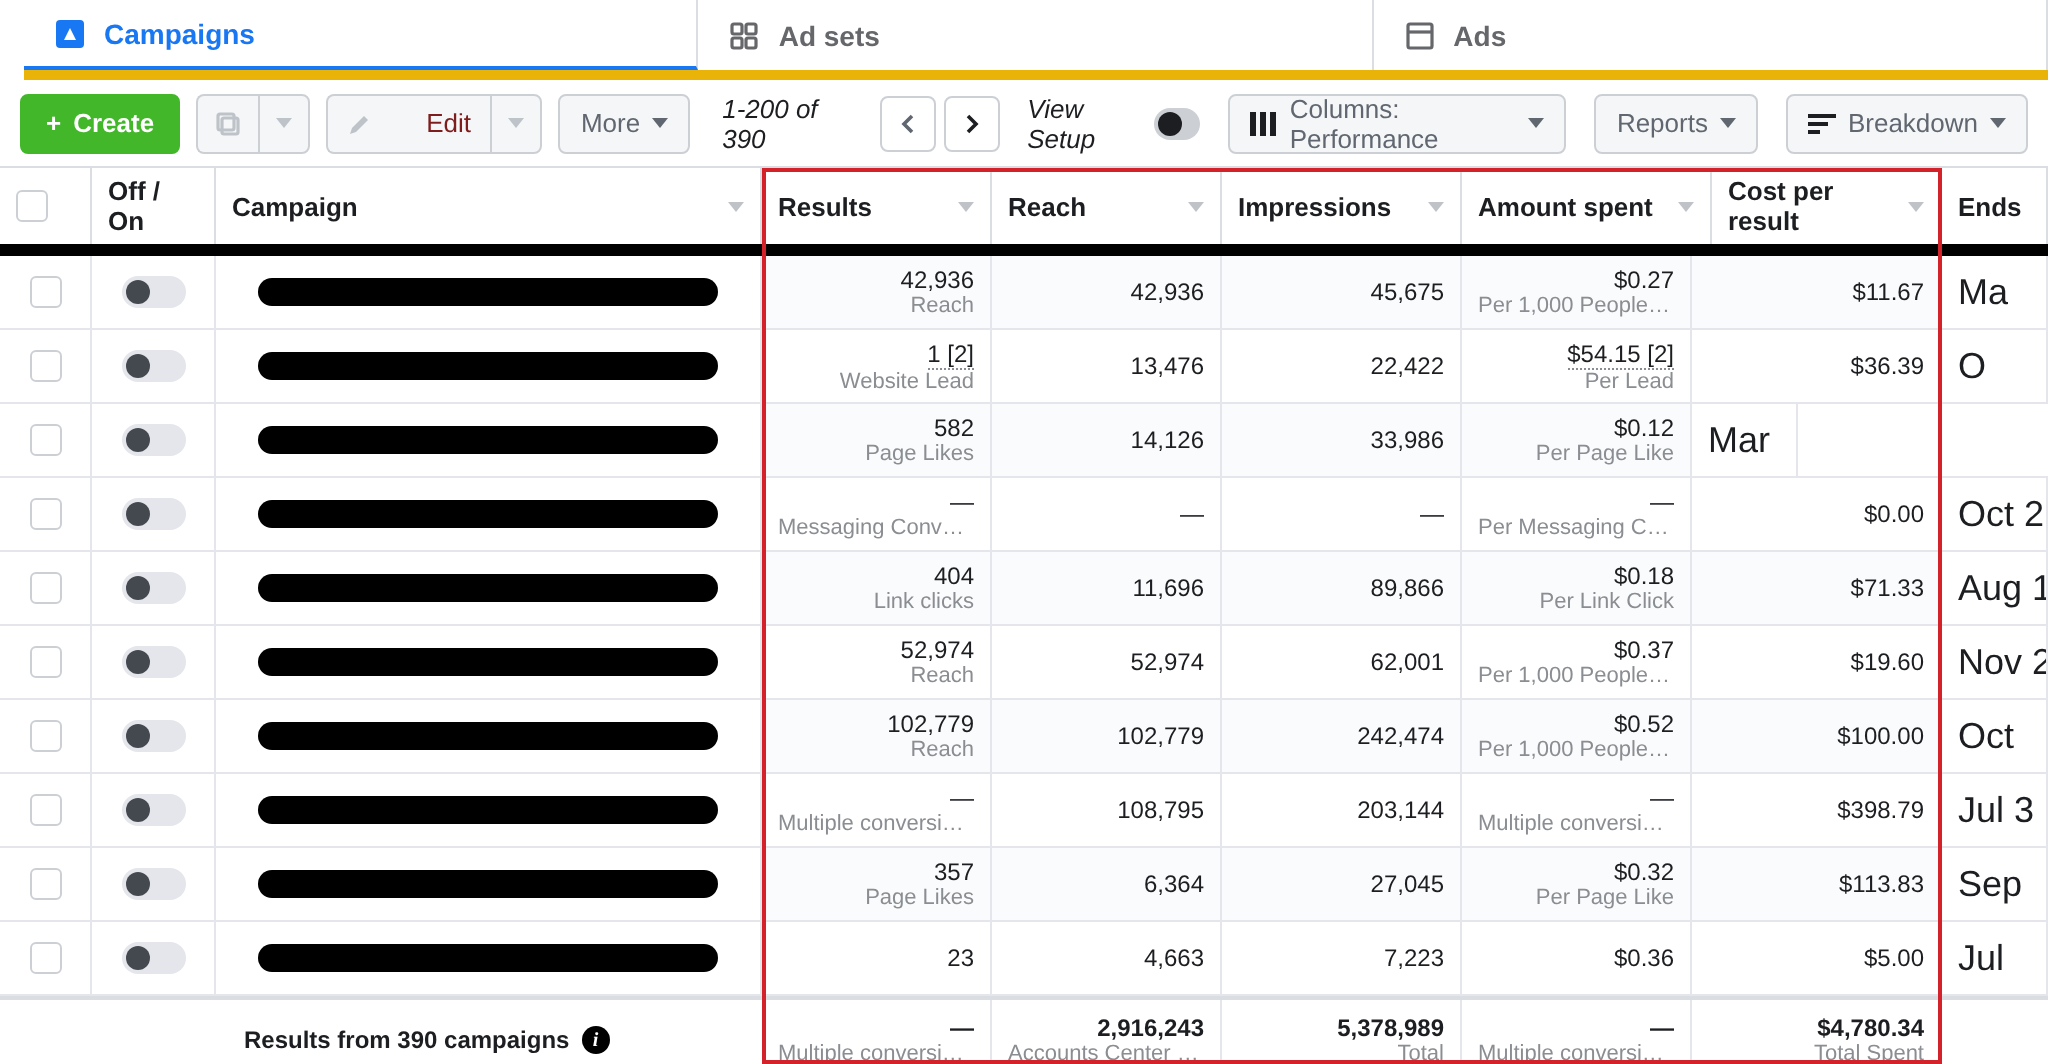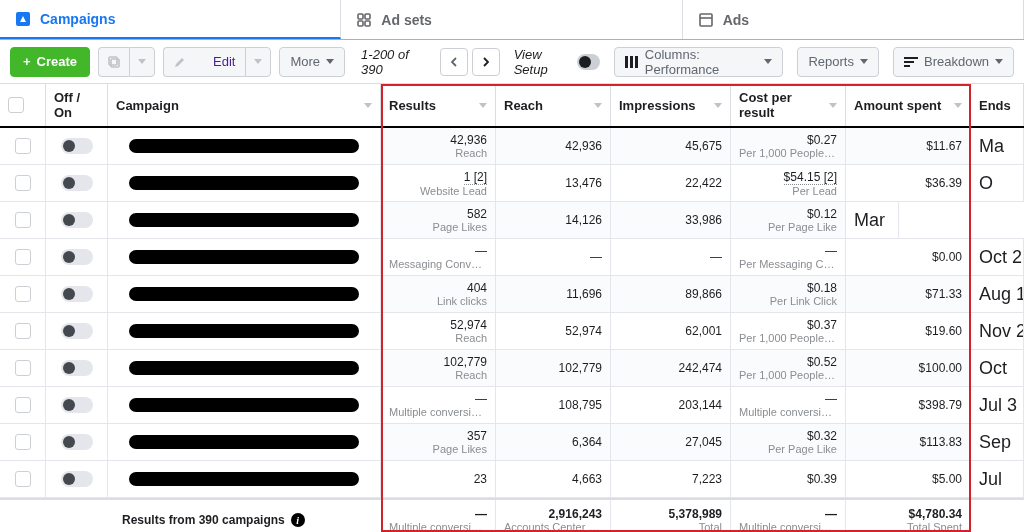--- a/index.html
+++ b/index.html
@@ -6,22 +6,23 @@
   body {
     margin: 0;
     font-family: -apple-system, BlinkMacSystemFont, "Segoe UI", Helvetica, Arial, sans-serif;
     font-size: 13px;
     color: #1c1e21;
     background: #fff;
     width: 1024px;
   }
   .tabs {
     display: flex;
-    border-bottom: 1px solid #eab308;
+    border-bottom: 5px solid #eab308;
     height: 40px;
+    margin-left: 12px;
   }
   .tab {
     flex: 1;
     display: flex;
     align-items: center;
     gap: 8px;
     padding: 0 14px;
     font-size: 14px;
     font-weight: 600;
     color: #65676b;
@@ -59,21 +60,21 @@
     cursor: pointer;
   }
   .btn.create {
     background: #42b72a;
     border-color: #42b72a;
     color: #fff;
     font-weight: 600;
     padding: 0 12px;
   }
   .btn.iconOnly { padding: 0 8px; }
-  .btn.disabled { color: #4c1d95; gap: 27px; }
+  .btn.disabled { color: #7f1d1d; gap: 27px; }
   .toolbar-spacer { flex: 1; }
   .toolbar-right {
     display: flex;
     align-items: center;
     gap: 14px;
   }
   .pager {
     display: flex; align-items: center; gap: 4px;
   }
   .pager .navbtn {
@@ -104,21 +105,21 @@
     border: 2px solid #d4222a;
     pointer-events: none;
     top: 0;
     left: 381px;
     width: 590px;
     height: 448px;
     z-index: 5;
   }
   .hdr-row {
     display: flex;
-    border-bottom: 2px solid #000000;
+    border-bottom: 6px solid #000000;
     height: 44px;
     font-weight: 600;
     color: #1c1e21;
   }
   .hdr-cell {
     display: flex;
     align-items: center;
     justify-content: space-between;
     padding: 0 8px;
     border-right: 1px solid #dadde1;
@@ -321,28 +322,28 @@
         <span class="drop-caret"></span>
       </div>
     <div class="hdr-cell col-reach">
         <span>Reach</span>
         <span class="drop-caret"></span>
       </div>
     <div class="hdr-cell col-impr">
         <span>Impressions</span>
         <span class="drop-caret"></span>
       </div>
+    <div class="hdr-cell col-spent">
+        <span>Amount spent</span>
+        <span class="drop-caret"></span>
+      </div>
     <div class="hdr-cell col-cpr">
         <span>Cost per result</span>
         <span class="drop-caret"></span>
       </div>
-    <div class="hdr-cell col-spent">
-        <span>Amount spent</span>
-        <span class="drop-caret"></span>
-      </div>
     <div class="hdr-cell ends">
         <span>Ends</span>
       </div>
   </div>
 
   <div id="rows-container">
       <div class="row">
         <div class="cell chk">
           <div class="chkbox"></div>
         </div>
@@ -614,21 +615,21 @@
           <span class="val ">23</span>
           <span class="sub"></span>
         </div>
         <div class="cell metric col-reach">
           <span class="val">4,663</span>
         </div>
         <div class="cell metric col-impr">
           <span class="val">7,223</span>
         </div>
         <div class="cell metric col-cpr">
-          <span class="val ">$0.39</span>
+          <span class="val ">$0.36</span>
           <span class="sub"></span>
         </div>
         <div class="cell metric col-spent">
           <span class="val">$5.00</span>
         </div>
         <div class="cell ends">Jul</div>
       </div>
     </div>
 
   <div class="footer-row">

